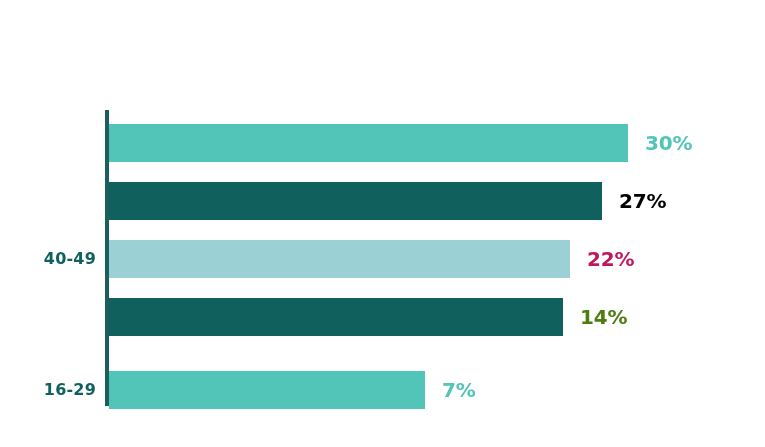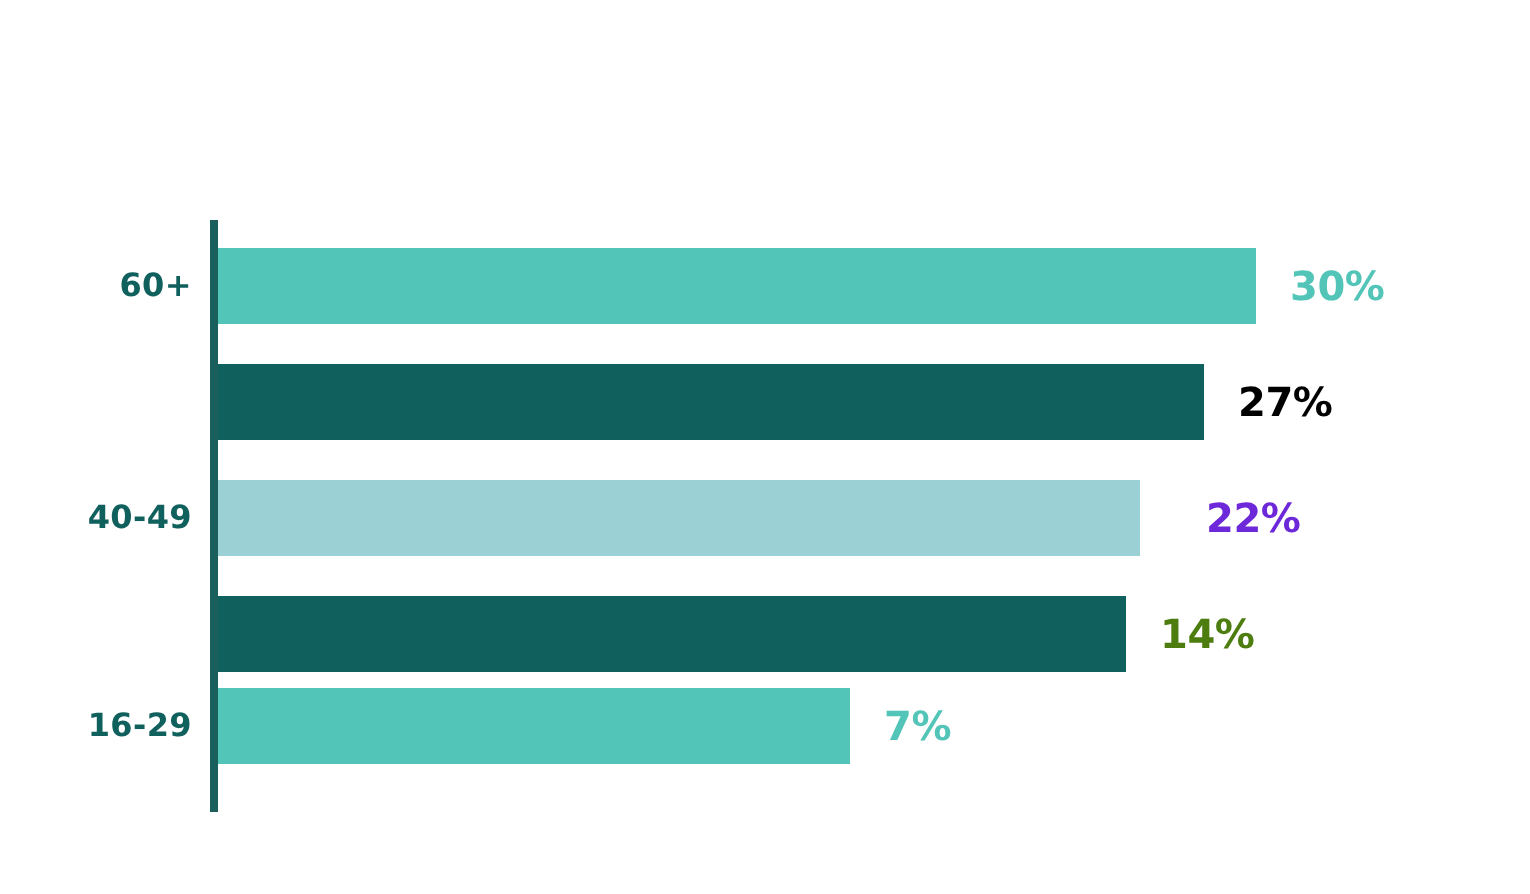--- a/index.html
+++ b/index.html
@@ -99,42 +99,39 @@
 </head>
 <body>
 
 <div id="chart-root">
 
 
   <div id="plot-area">
     <div id="axis-line"></div>
     <div id="bars-container">
         <div class="bar-row" style="top: 124px; width: 765px;">
-          <div class="cat-label-wrap">
-            <div class="cat-label">60+</div>
-          </div>
           <div class="bar" style="width: 519px; background: rgb(82, 196, 184);"></div>
           <div class="value-label" style="left: 645px; color: rgb(82, 196, 184);">30%</div>
         </div>
         <div class="bar-row" style="top: 182px; width: 765px;">
           <div class="bar" style="width: 493px; background: rgb(16, 96, 93);"></div>
           <div class="value-label" style="left: 619px; color: #000000;">27%</div>
         </div>
         <div class="bar-row" style="top: 240px; width: 617px;">
           <div class="cat-label-wrap">
             <div class="cat-label">40-49</div>
           </div>
           <div class="bar" style="width: 461px; background: rgb(155, 209, 213);"></div>
-          <div class="value-label" style="left: 587px; color: #6d28d9; margin-left: 16px;">22%</div>
+          <div class="value-label" style="left: 587px; color: #be185d;">22%</div>
         </div>
         <div class="bar-row" style="top: 298px; width: 765px;">
           <div class="bar" style="width: 454px; background: rgb(16, 96, 93);"></div>
           <div class="value-label" style="left: 580px; color: #4d7c0f;">14%</div>
         </div>
-        <div class="bar-row" style="top: 344px; width: 609px;">
+        <div class="bar-row" style="top: 371px; width: 609px;">
           <div class="cat-label-wrap">
             <div class="cat-label">16-29</div>
           </div>
           <div class="bar" style="width: 316px; background: rgb(82, 196, 184);"></div>
           <div class="value-label" style="left: 442px; color: rgb(82, 196, 184);">7%</div>
         </div>
       </div>
   </div>
 
 </div>

